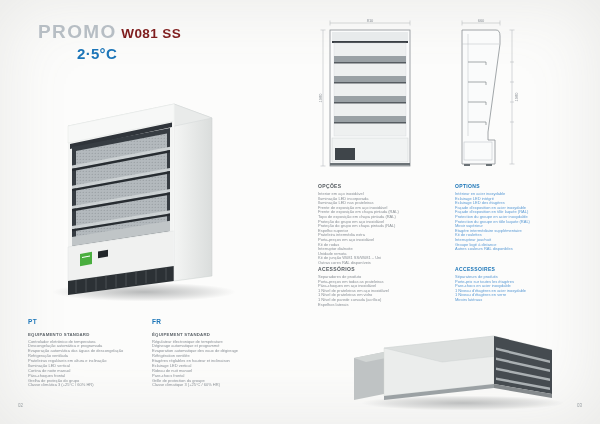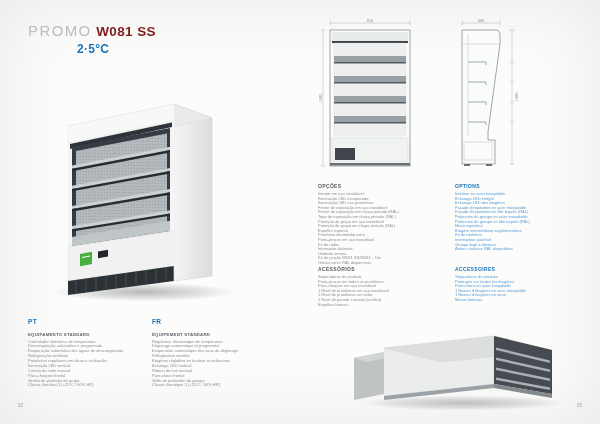--- a/index.html
+++ b/index.html
@@ -9,23 +9,23 @@
     font-family:"Liberation Sans", sans-serif;
   }
   .spread{
     position:relative;width:600px;height:424px;overflow:hidden;
     background:#fcfcfb;
     box-shadow:inset 0 0 70px rgba(110,110,105,.14);
   }
 
   
   .header{position:absolute;left:28px;top:22px;line-height:1.1;}
-  .series{font-size:15px;color:#b7bec4;letter-spacing:1.4px;font-weight:400;}
+  .series{font-size:19px;color:#b7bec4;letter-spacing:1.4px;font-weight:700;margin-left:10px;}
   .model{font-size:13.5px;color:#7f1d1d;font-weight:bold;letter-spacing:.4px;}
-  .temp{font-size:12px;color:#1b75b8;font-weight:bold;margin:3px 0 0 49px;letter-spacing:.3px;}
+  .temp{font-size:15px;color:#1b75b8;font-weight:bold;margin:3px 0 0 49px;letter-spacing:.3px;}
 
   
   .product-render{position:absolute;left:46px;top:68px;width:194px;height:240px;}
   .drawing-front{position:absolute;left:318px;top:16px;width:104px;height:158px;}
   .drawing-side{position:absolute;left:444px;top:16px;width:84px;height:158px;}
   .rear-render{position:absolute;left:348px;top:322px;width:228px;height:92px;}
 
   
   .std-col{position:absolute;top:318px;width:114px;}
   .std-col.pt{left:28px;}

